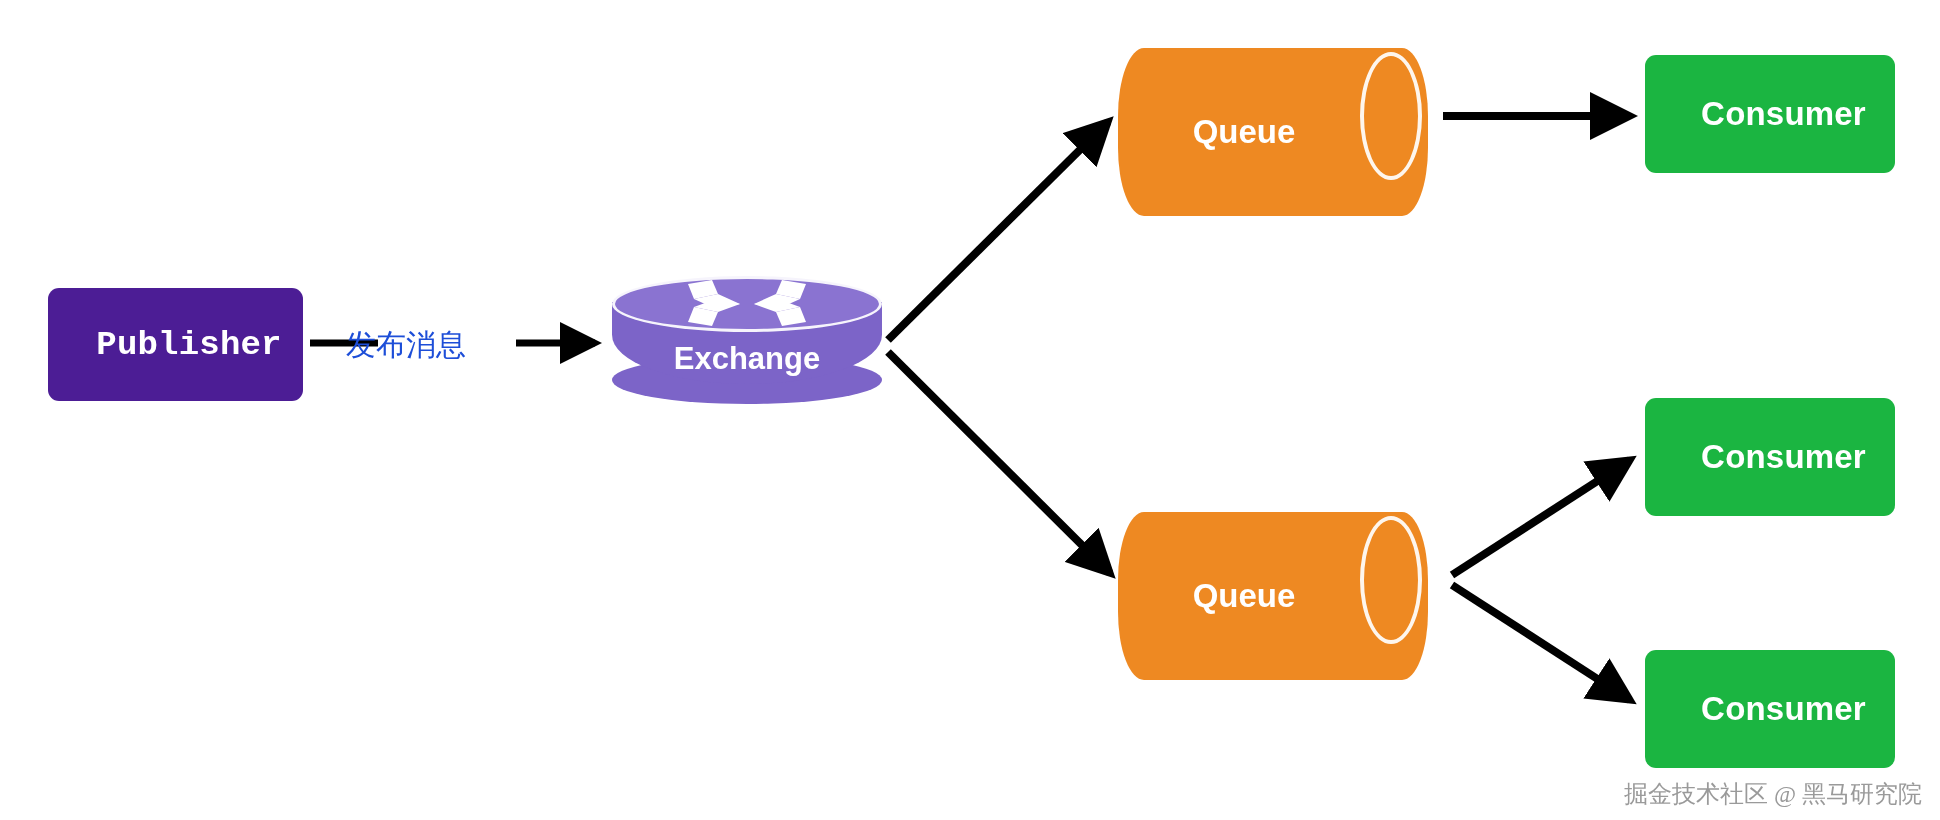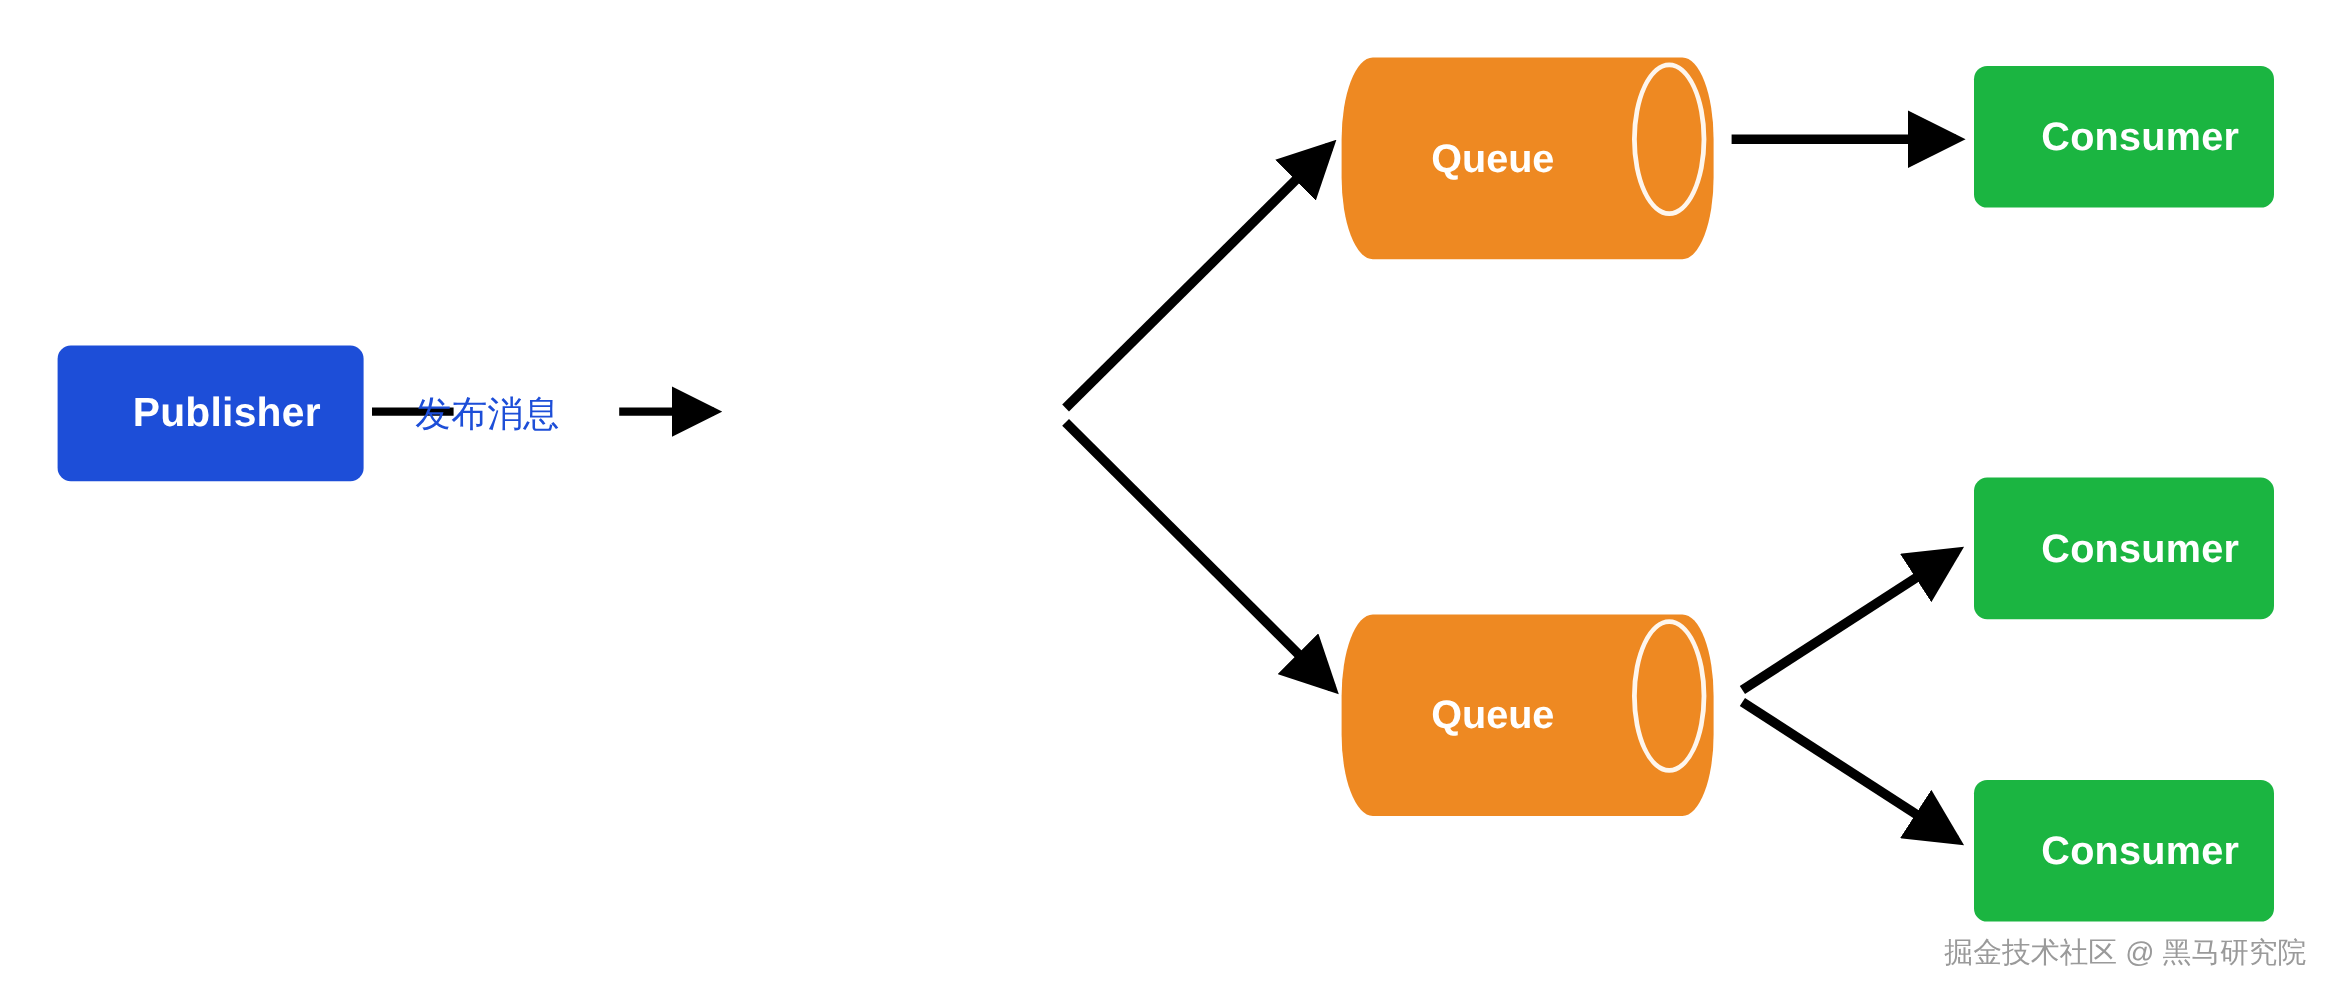--- a/index.html
+++ b/index.html
@@ -164,21 +164,21 @@
   }
 
   
   .watermark {
     position: absolute;
     right: 18px;
     bottom: 10px;
     color: #9a9a9a;
     font-size: 24px;
     white-space: nowrap;
-    font-family: Liberation Sans, sans-serif;
+    font-family: Liberation Serif, serif;
   }
 </style>
 </head>
 <body>
 
 <div id="canvas">
 
   <svg id="edges" viewBox="0 0 1940 820" xmlns="http://www.w3.org/2000/svg">
     <defs>
       <marker id="arrowhead" markerWidth="6" markerHeight="6" refX="5" refY="3" orient="auto" markerUnits="strokeWidth">
@@ -196,24 +196,42 @@
 
     <line x1="1443" y1="116" x2="1630" y2="116" stroke="#000000" stroke-width="8" marker-end="url(#arrowhead)"></line>
 
     <line x1="1452" y1="575" x2="1630" y2="460" stroke="#000000" stroke-width="8" marker-end="url(#arrowhead)"></line>
 
     <line x1="1452" y1="585" x2="1630" y2="700" stroke="#000000" stroke-width="8" marker-end="url(#arrowhead)"></line>
   </svg>
 
   <div class="edge-label label-publish">发布消息</div>
 
-  <div class="node rect-node publisher" style="background:#1d4ed8;">
+  <div class="node rect-node publisher" style="background:#4c1d95;font-family:Liberation Mono, monospace;">
     <span class="node-label">Publisher</span>
   </div>
 
+  <div class="node exchange">
+    <div class="disc-bottom-edge" style="background:#7C64C8;"></div>
+    <div class="disc-side" style="background:#7C64C8;"></div>
+    <div class="disc-top" style="background:#8A73D1;"></div>
+    <svg class="exchange-glyph" viewBox="0 0 150 54" xmlns="http://www.w3.org/2000/svg">
+
+      <polygon points="16,6 40,2 46,16 22,21" fill="#ffffff"></polygon>
+      <polygon points="22,21 46,16 68,26 44,31" fill="#ffffff"></polygon>
+      <polygon points="16,44 40,48 46,34 22,29" fill="#ffffff"></polygon>
+      <polygon points="22,29 46,34 68,26 44,21" fill="#ffffff"></polygon>
+
+      <polygon points="134,6 110,2 104,16 128,21" fill="#ffffff"></polygon>
+      <polygon points="128,21 104,16 82,26 106,31" fill="#ffffff"></polygon>
+      <polygon points="134,44 110,48 104,34 128,29" fill="#ffffff"></polygon>
+      <polygon points="128,29 104,34 82,26 106,21" fill="#ffffff"></polygon>
+    </svg>
+    <span class="node-label">Exchange</span>
+  </div>
 
   <div class="node queue queue-1">
     <div class="cyl-body" style="background:#EE8922;"></div>
     <div class="cyl-cap"></div>
     <span class="node-label">Queue</span>
   </div>
 
   <div class="node queue queue-2">
     <div class="cyl-body" style="background:#EE8922;"></div>
     <div class="cyl-cap"></div>

